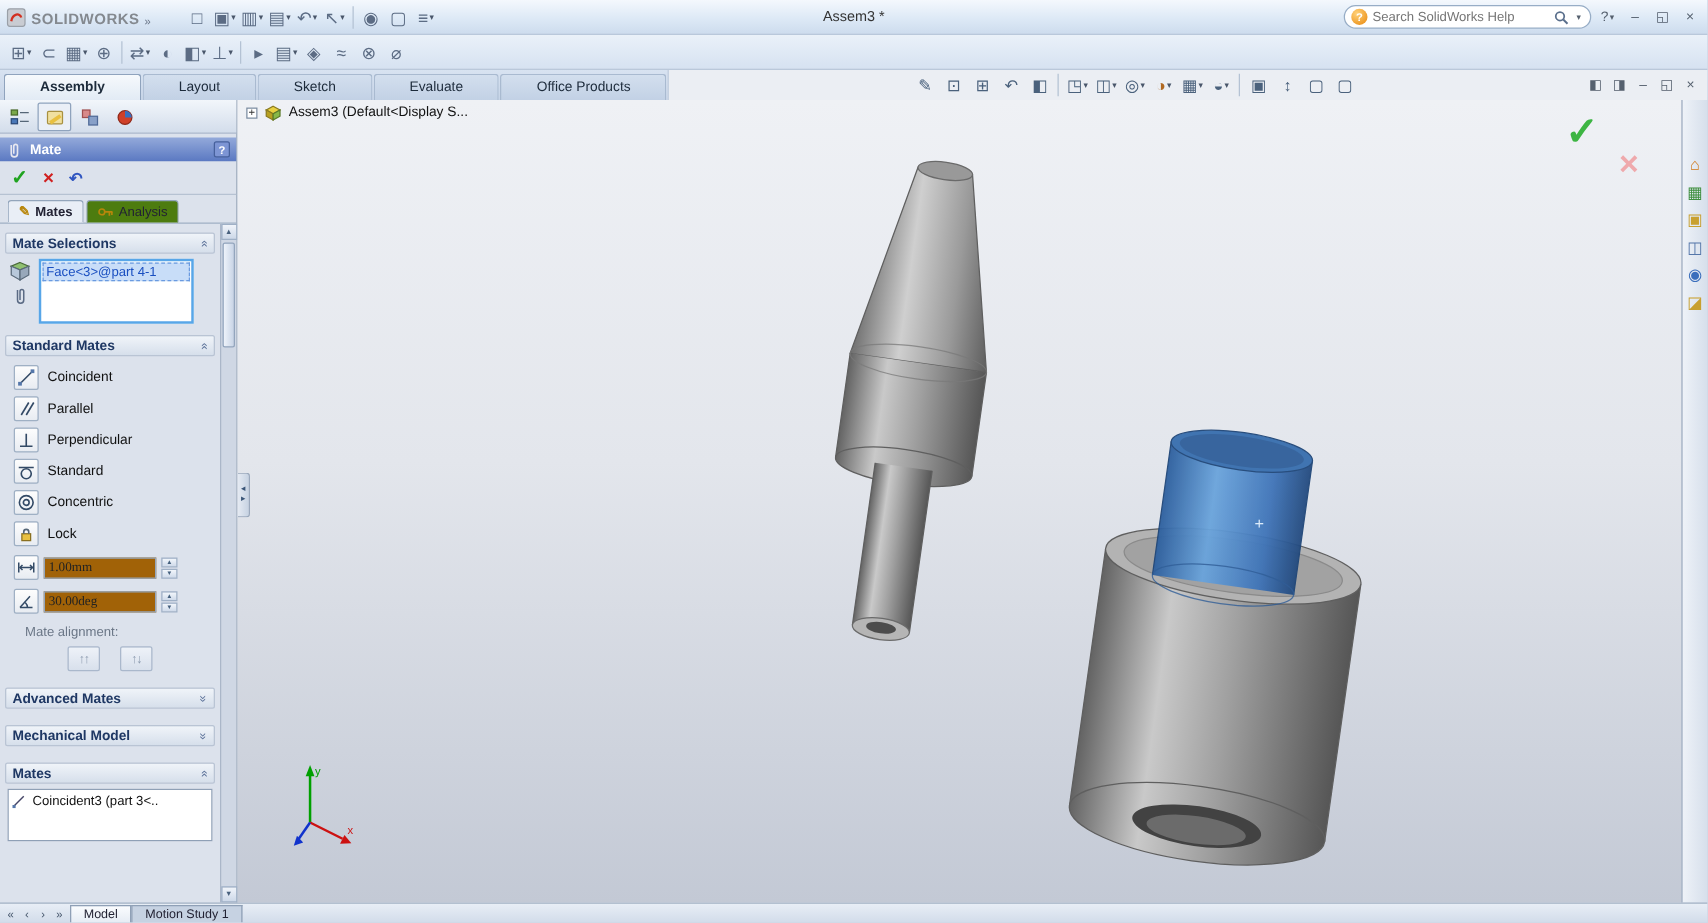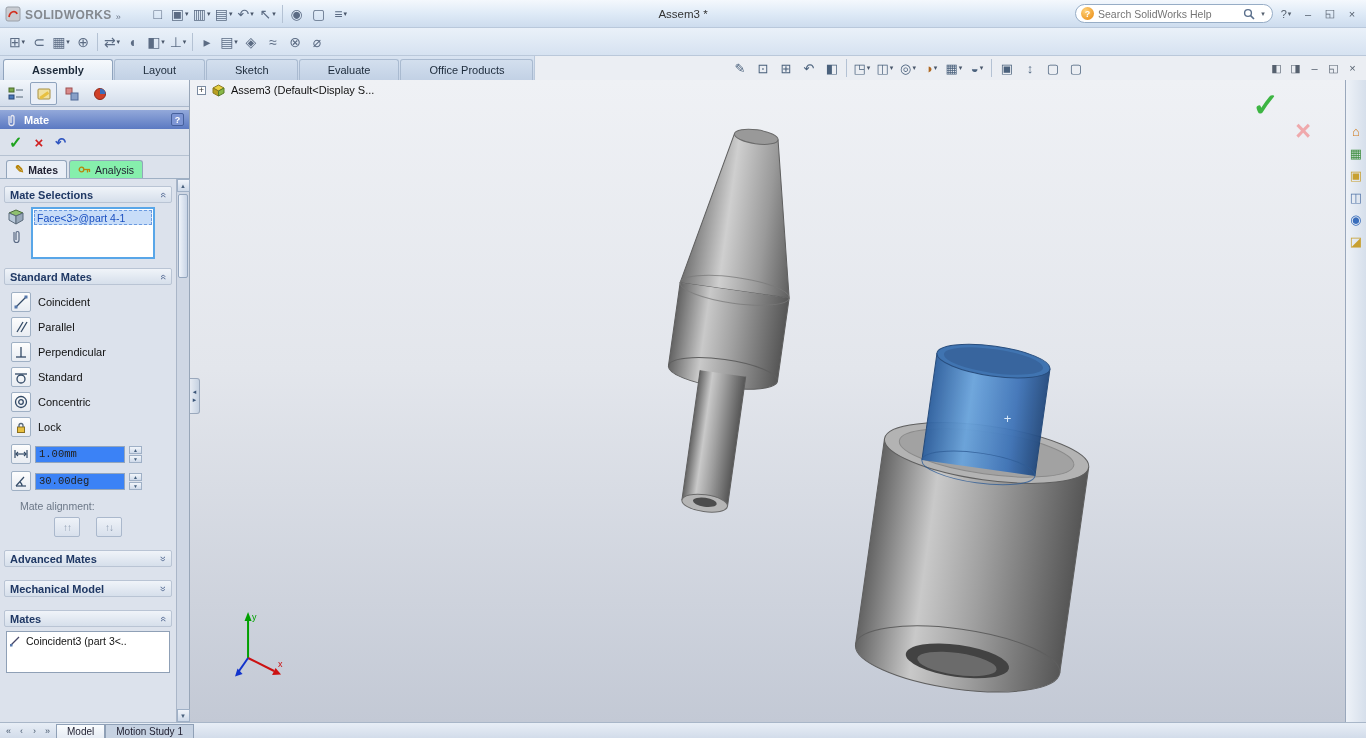--- a/index.html
+++ b/index.html
@@ -49,21 +49,21 @@
 .pm-mgr-tabs{height:27px;display:flex;align-items:flex-end;gap:1px;padding:2px 2px 1px 2px;background:linear-gradient(#f2f6fb,#d3ddeb);border-bottom:1px solid #aab8cc;flex:none}
 .mtab{width:27px;height:23px;display:flex;align-items:center;justify-content:center;border:1px solid transparent;border-radius:2px}
 .mtab.active{background:#eaeff7;border-color:#8fa3bd}
 .pm-header{height:19px;margin-top:3px;display:flex;align-items:center;gap:5px;padding:0 5px;background:linear-gradient(#93a9da,#5b79c2);color:#fff;font-weight:bold;flex:none}
 .pm-help{margin-left:auto;width:13px;height:13px;background:#7d95d4;border:1px solid #46609c;border-radius:2px;color:#fff;font-size:9px;font-weight:bold;display:flex;align-items:center;justify-content:center}
 .pm-actions{height:27px;display:flex;align-items:center;gap:12px;padding:0 9px;border-bottom:1px solid #b6c2d2;flex:none}
 .ok{color:#1fa31f;font-weight:bold;font-size:16px}
 .cancel{color:#d02020;font-weight:bold;font-size:15px}
 .undo{color:#2f55c0;font-weight:bold;font-size:13px}
 .pm-subtabs{height:23px;display:flex;align-items:flex-end;padding:0 6px;gap:2px;border-bottom:1px solid #9fb0c4;flex:none}
-.stab{height:18px;padding:0 8px;display:flex;align-items:center;gap:4px;background:#86efac;border:1px solid #93a5bb;border-bottom:none;border-radius:3px 3px 0 0;font-size:10.5px;color:#223}
+.stab{height:18px;padding:0 8px;display:flex;align-items:center;gap:4px;background:#4d7c0f;border:1px solid #93a5bb;border-bottom:none;border-radius:3px 3px 0 0;font-size:10.5px;color:#223}
 .stab.active{background:#e9eef6;font-weight:bold}
 .pencil{color:#b8860b;font-size:11px}
 .pm-body{flex:1;display:flex;min-height:0}
 .pm-scroll{flex:1;padding:7px 4px 0 4px;overflow:hidden}
 .pm-sb{width:13px;flex:none;background:#cfd7e4;border-left:1px solid #aab6c8;display:flex;flex-direction:column;align-items:center}
 .sb-btn{width:13px;height:13px;font-size:6px;color:#49617e;display:flex;align-items:center;justify-content:center;background:linear-gradient(#f0f4fa,#cdd8e8);border:1px solid #9fb0c6;flex:none}
 .sb-track{flex:1;width:13px;position:relative}
 .sb-thumb{position:absolute;top:2px;left:1px;width:10px;height:84px;background:linear-gradient(90deg,#eef3fa,#c8d4e6);border:1px solid #93a5bd;border-radius:2px}
 .sec-h{height:17px;display:flex;align-items:center;padding:0 5px;background:linear-gradient(#f0f4f9,#d6dfeb);border:1px solid #b9c4d4;border-radius:2px;margin-bottom:4px}
 .sec-t{font-weight:bold;color:#1f3864;font-size:11px}
@@ -71,21 +71,21 @@
 .chev.up{transform:rotate(90deg)}
 .chev.down{transform:rotate(-90deg)}
 .sel-area{display:flex;gap:5px;margin:2px 0 9px 2px}
 .sel-icons{display:flex;flex-direction:column;gap:5px;width:20px;align-items:center;padding-top:2px}
 .sel-box{width:124px;height:52px;background:#fff;border:2px solid #58a6e8;padding:1px}
 .sel-row{height:15px;background:#c8ddf8;color:#1a4fc0;font-size:10.5px;line-height:14px;padding:0 2px;border:1px dashed #6a9ae0;white-space:nowrap;overflow:hidden}
 .mate-item{height:25px;display:flex;align-items:center;gap:7px;padding-left:7px}
 .mi-ic{width:20px;height:20px;flex:none;background:linear-gradient(#fdfdfd,#e8ecf2);border:1px solid #9fb0c4;border-radius:2px;display:flex;align-items:center;justify-content:center}
 .mate-item .lbl{font-size:11px;color:#111}
 .val-row{height:24px;display:flex;align-items:center;gap:4px;padding-left:7px;margin-top:3px}
-.val-in{width:90px;height:17px;border:1px solid #94a6bc;font-size:10.5px;padding:0 3px;font-family:Liberation Mono, monospace;color:#222;background:#3b82f6;outline:none}
+.val-in{width:90px;height:17px;border:1px solid #94a6bc;font-size:10.5px;padding:0 3px;font-family:Liberation Serif, serif;color:#222;background:#a16207;outline:none}
 .spin{display:flex;flex-direction:column;gap:1px}
 .sp-b{width:13px;height:8px;font-size:5px;color:#45607e;background:linear-gradient(#f2f6fb,#cfdaea);border:1px solid #9fb0c6;display:flex;align-items:center;justify-content:center}
 .align-label{color:#6b7787;margin:7px 0 5px 16px;font-size:10.5px}
 .align-btns{display:flex;gap:16px;justify-content:center;margin-bottom:12px}
 .al-b{width:26px;height:20px;display:flex;align-items:center;justify-content:center;color:#8e9cb0;font-size:10px;letter-spacing:-1px;background:linear-gradient(#eef2f8,#d8e0ec);border:1px solid #aab8cc;border-radius:2px}
 .sec-h.gap{margin-top:13px}
 .mates-box{margin:0 2px;background:#fff;border:1px solid #8fa0b6;height:42px;padding:3px 2px}
 .mates-row{display:flex;align-items:center;gap:5px;font-size:10.5px;color:#111;white-space:nowrap;overflow:hidden}
 
 

